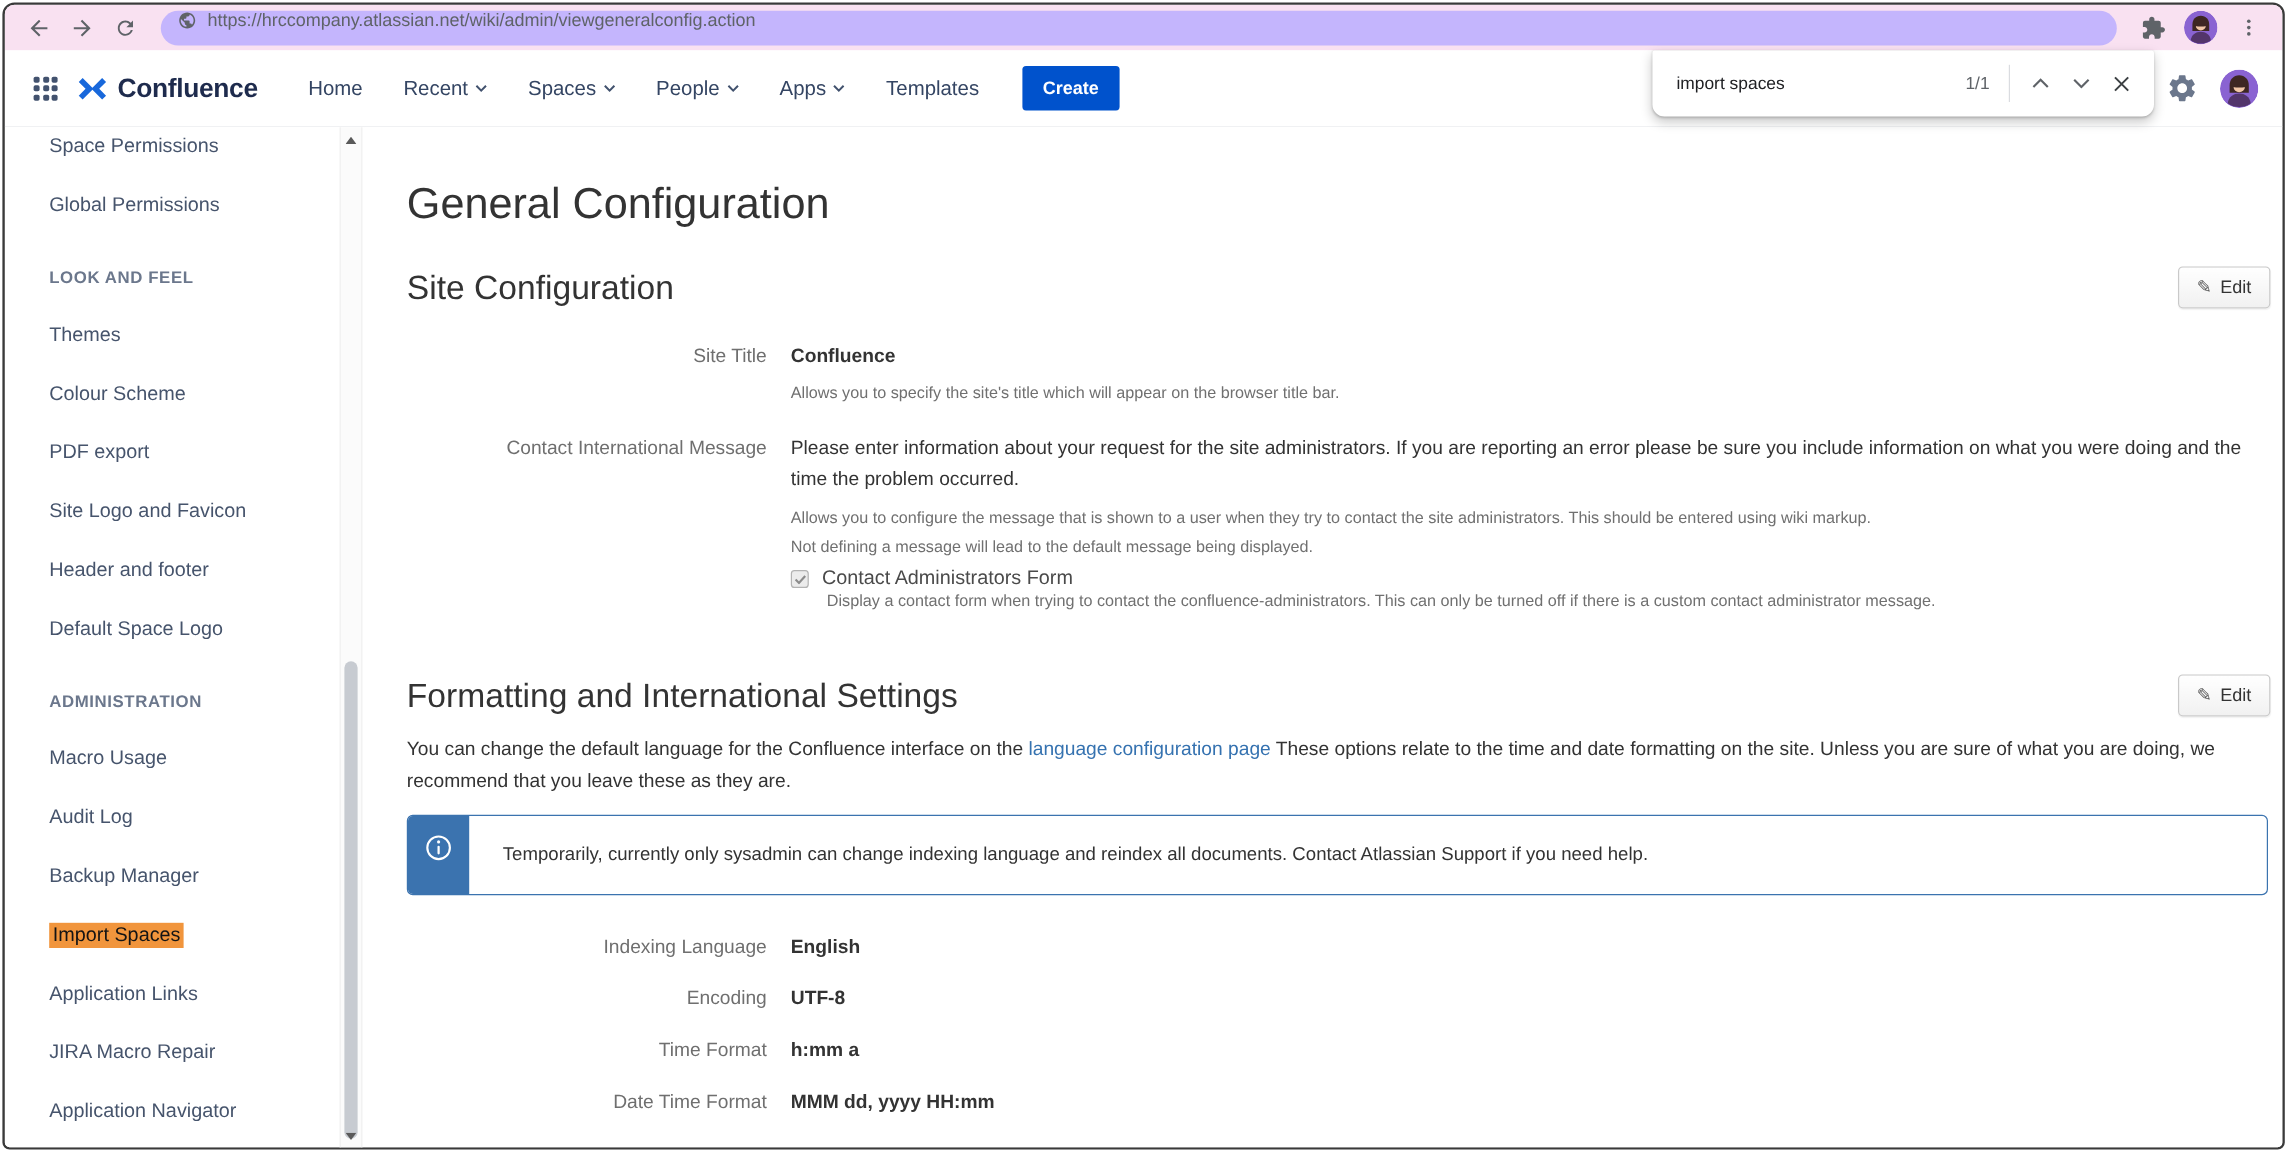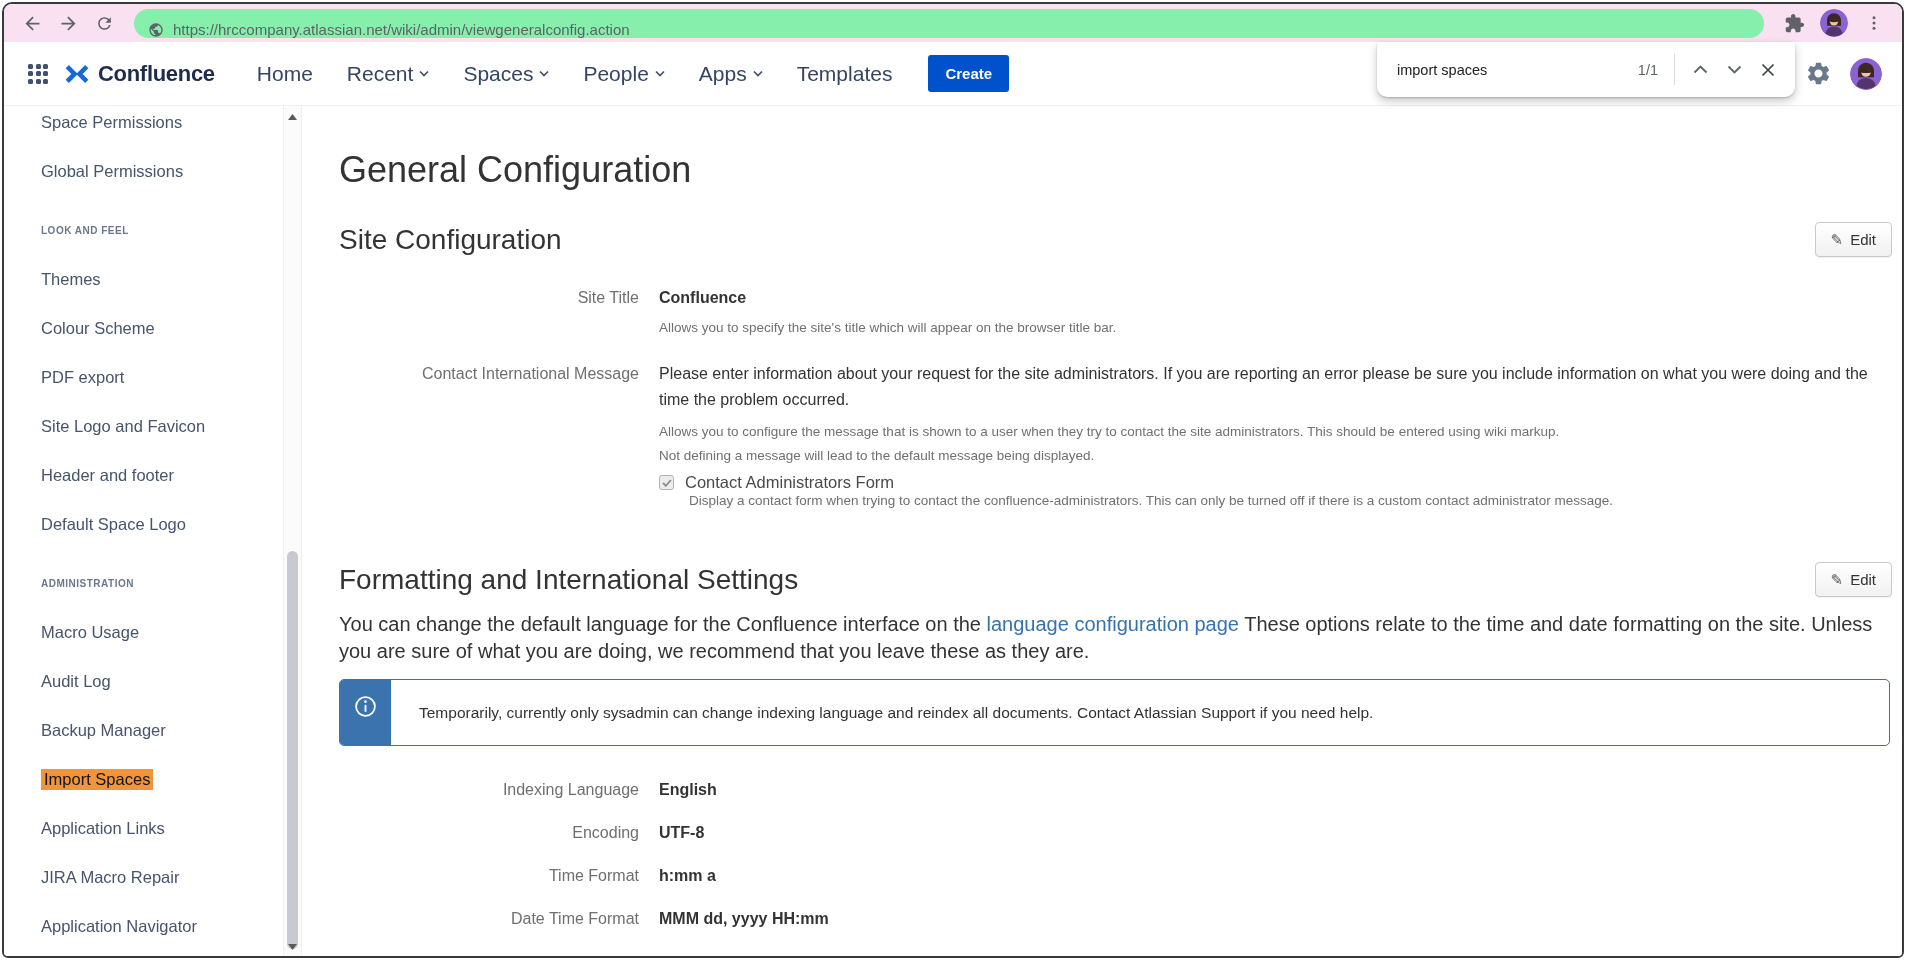--- a/index.html
+++ b/index.html
@@ -2,52 +2,52 @@
 <html><head>
 <meta charset="utf-8">
 <style>
   * { box-sizing: border-box; margin: 0; padding: 0; }
   html,body { width:1906px; height:960px; font-family:"Liberation Sans", sans-serif; background:#fff; }
   .window { position:relative; width:1902px; height:956px; margin:2px; border:2px solid #3a3a3a; border-radius:10px 10px 6px 6px; overflow:hidden; background:#fff; }
 
   
   .chrome { height:38px; background:#F9E1F1; display:flex; align-items:center; padding:0 10px 0 14px; gap:8px; }
   .cbtn { width:28px; height:28px; display:flex; align-items:center; justify-content:center; border-radius:50%; cursor:pointer; flex:0 0 auto; }
-  .urlbar { flex:1; height:29px; background:#86efac; border-radius:15px; display:flex; align-items:flex-end; padding:0 14px; gap:9px; margin:0 8px; cursor:text; }
+  .urlbar { flex:1; height:29px; background:#c4b5fd; border-radius:15px; display:flex; align-items:flex-start; padding:0 14px; gap:9px; margin:0 8px; cursor:text; }
   .url { color:#5f6368; font-size:15px; white-space:nowrap; overflow:hidden; }
   .chrome-right { display:flex; align-items:center; gap:12px; padding-right:4px; }
   .avatar { border-radius:50%; overflow:hidden; display:block; cursor:pointer; }
 
   
   .navbar { height:64px; background:#fff; display:flex; align-items:center; padding:0 20px 0 24px; border-bottom:1px solid #f0f1f3; }
   .gridicon { display:grid; grid-template-columns:repeat(3,5px); grid-template-rows:repeat(3,5px); gap:2.5px; cursor:pointer; margin-right:16px; }
   .gridicon i { width:5px; height:5px; border-radius:1.5px; background:#42526E; }
   .logo { display:flex; align-items:center; gap:8px; cursor:pointer; }
   .logo-text { font-size:22px; font-weight:700; color:#1E2B4D; letter-spacing:-0.3px; }
   .menu { display:flex; align-items:center; gap:34px; margin-left:42px; }
-  .menu-item { display:inline-flex; align-items:center; gap:6px; font-size:21px; color:#344563; cursor:pointer;justify-content:center; }
+  .menu-item { display:inline-flex; align-items:center; gap:6px; font-size:17px; color:#344563; cursor:pointer;justify-content:center; }
   .create-btn { margin-left:36px; background:#0052CC; color:#fff; border:none; border-radius:3px; font-size:15px; font-weight:700; padding:10px 17px; cursor:pointer; font-family:"Liberation Sans", sans-serif; }
   .nav-right { margin-left:auto; display:flex; align-items:center; gap:18px; }
 
   
   .findbar { position:absolute; left:1373px; top:38px; width:418px; height:55px; background:#fff; z-index:20;
              border-radius:2px 2px 10px 10px; box-shadow:0 1px 2px rgba(0,0,0,.18), 0 4px 10px rgba(0,0,0,.22);
              display:flex; align-items:center; padding:0 10px 0 20px; }
   .find-query { flex:1; font-size:14.5px; color:#202124; cursor:text; }
   .find-count { font-size:14.5px; color:#5f6368; margin-right:16px; }
   .find-div { width:1px; height:31px; background:#dadce0; margin-right:8px; }
   .find-btn { width:34px; height:34px; border-radius:50%; display:flex; align-items:center; justify-content:center; cursor:pointer; }
 
   
   .body-row { display:flex; height:852px; position:relative; }
 
   .sidebar { width:300px; position:relative; overflow:hidden; background:#fff; flex:0 0 auto; }
   .side-list { padding-left:37px; margin-top:-8px; }
   .side-item { display:flex; align-items:center; height:49px; font-size:16.5px; color:#46546C; cursor:pointer; text-decoration:none; }
-  .side-header { display:flex; align-items:center; height:49px; margin-top:10px; font-size:10px; font-weight:700; color:#6B778C; letter-spacing:.5px; }
+  .side-header { display:flex; align-items:center; height:49px; margin-top:10px; font-size:14px; font-weight:700; color:#6B778C; letter-spacing:.5px; }
   .find-hl { background:#F1953C; color:#141414; padding:1px 3px; }
 
   .side-scrollbar { position:absolute; top:0; right:2px; bottom:0; width:19px; background:#FBFBFB; border-left:1px solid #efefef; border-right:1px solid #efefef; }
   .sb-arrow { position:absolute; left:0; width:100%; height:16px; display:flex; align-items:center; justify-content:center; cursor:pointer; }
   .sb-arrow.up { top:3px; } .sb-arrow.down { bottom:3px; }
   .sb-thumb { position:absolute; left:3px; width:11px; top:445px; height:398px; background:#C7CBD1; border-radius:6px; cursor:pointer; }
 
   .content { flex:1; padding:42px 10px 0 35px; background:#fff; overflow:hidden; }
   h1.page-title { font-size:36px; line-height:44px; font-weight:400; color:#333; }
   .sec-head { display:flex; justify-content:space-between; align-items:center; margin-top:30px; }
@@ -65,21 +65,21 @@
   .row-d1 { margin-top:8px; }
   .row-contact { margin-top:24px; }
   .row-d2 { margin-top:10px; }
   .row-d3 { margin-top:6px; }
   .row-check { margin-top:8px; }
   .row-d4 { margin-top:0; }
   .row-d4 .fdesc { margin-left:30px; }
   .checkrow { display:flex; align-items:center; gap:11px; font-size:16.5px; color:#4A4A4A; }
   .checkbox { width:15px; height:15px; background:#ECECEC; border:1px solid #B3B3B3; border-radius:3px; display:inline-flex; align-items:center; justify-content:center; flex:0 0 auto; }
 
-  .intro { margin-top:14px; font-size:20px; line-height:27px; color:#333; max-width:1555px; }
+  .intro { margin-top:14px; font-size:16px; line-height:27px; color:#333; max-width:1555px; }
   .intro a { color:#3572B0; text-decoration:none; cursor:pointer; }
 
   .banner { margin-top:14px; display:flex; border:1px solid #3B73AF; border-radius:5px; min-height:67px; overflow:hidden; margin-right:2px; }
   .banner-icon { width:51px; background:#3B73AF; display:flex; justify-content:center; padding-top:15px; flex:0 0 auto; }
   .banner-body { flex:1; display:flex; align-items:center; padding:10px 28px; font-size:15.5px; color:#333; }
 
   .fmt-rows { margin-top:22px; }
   .frow.fmt { height:43px; align-items:center; }
 </style>
 </head>

